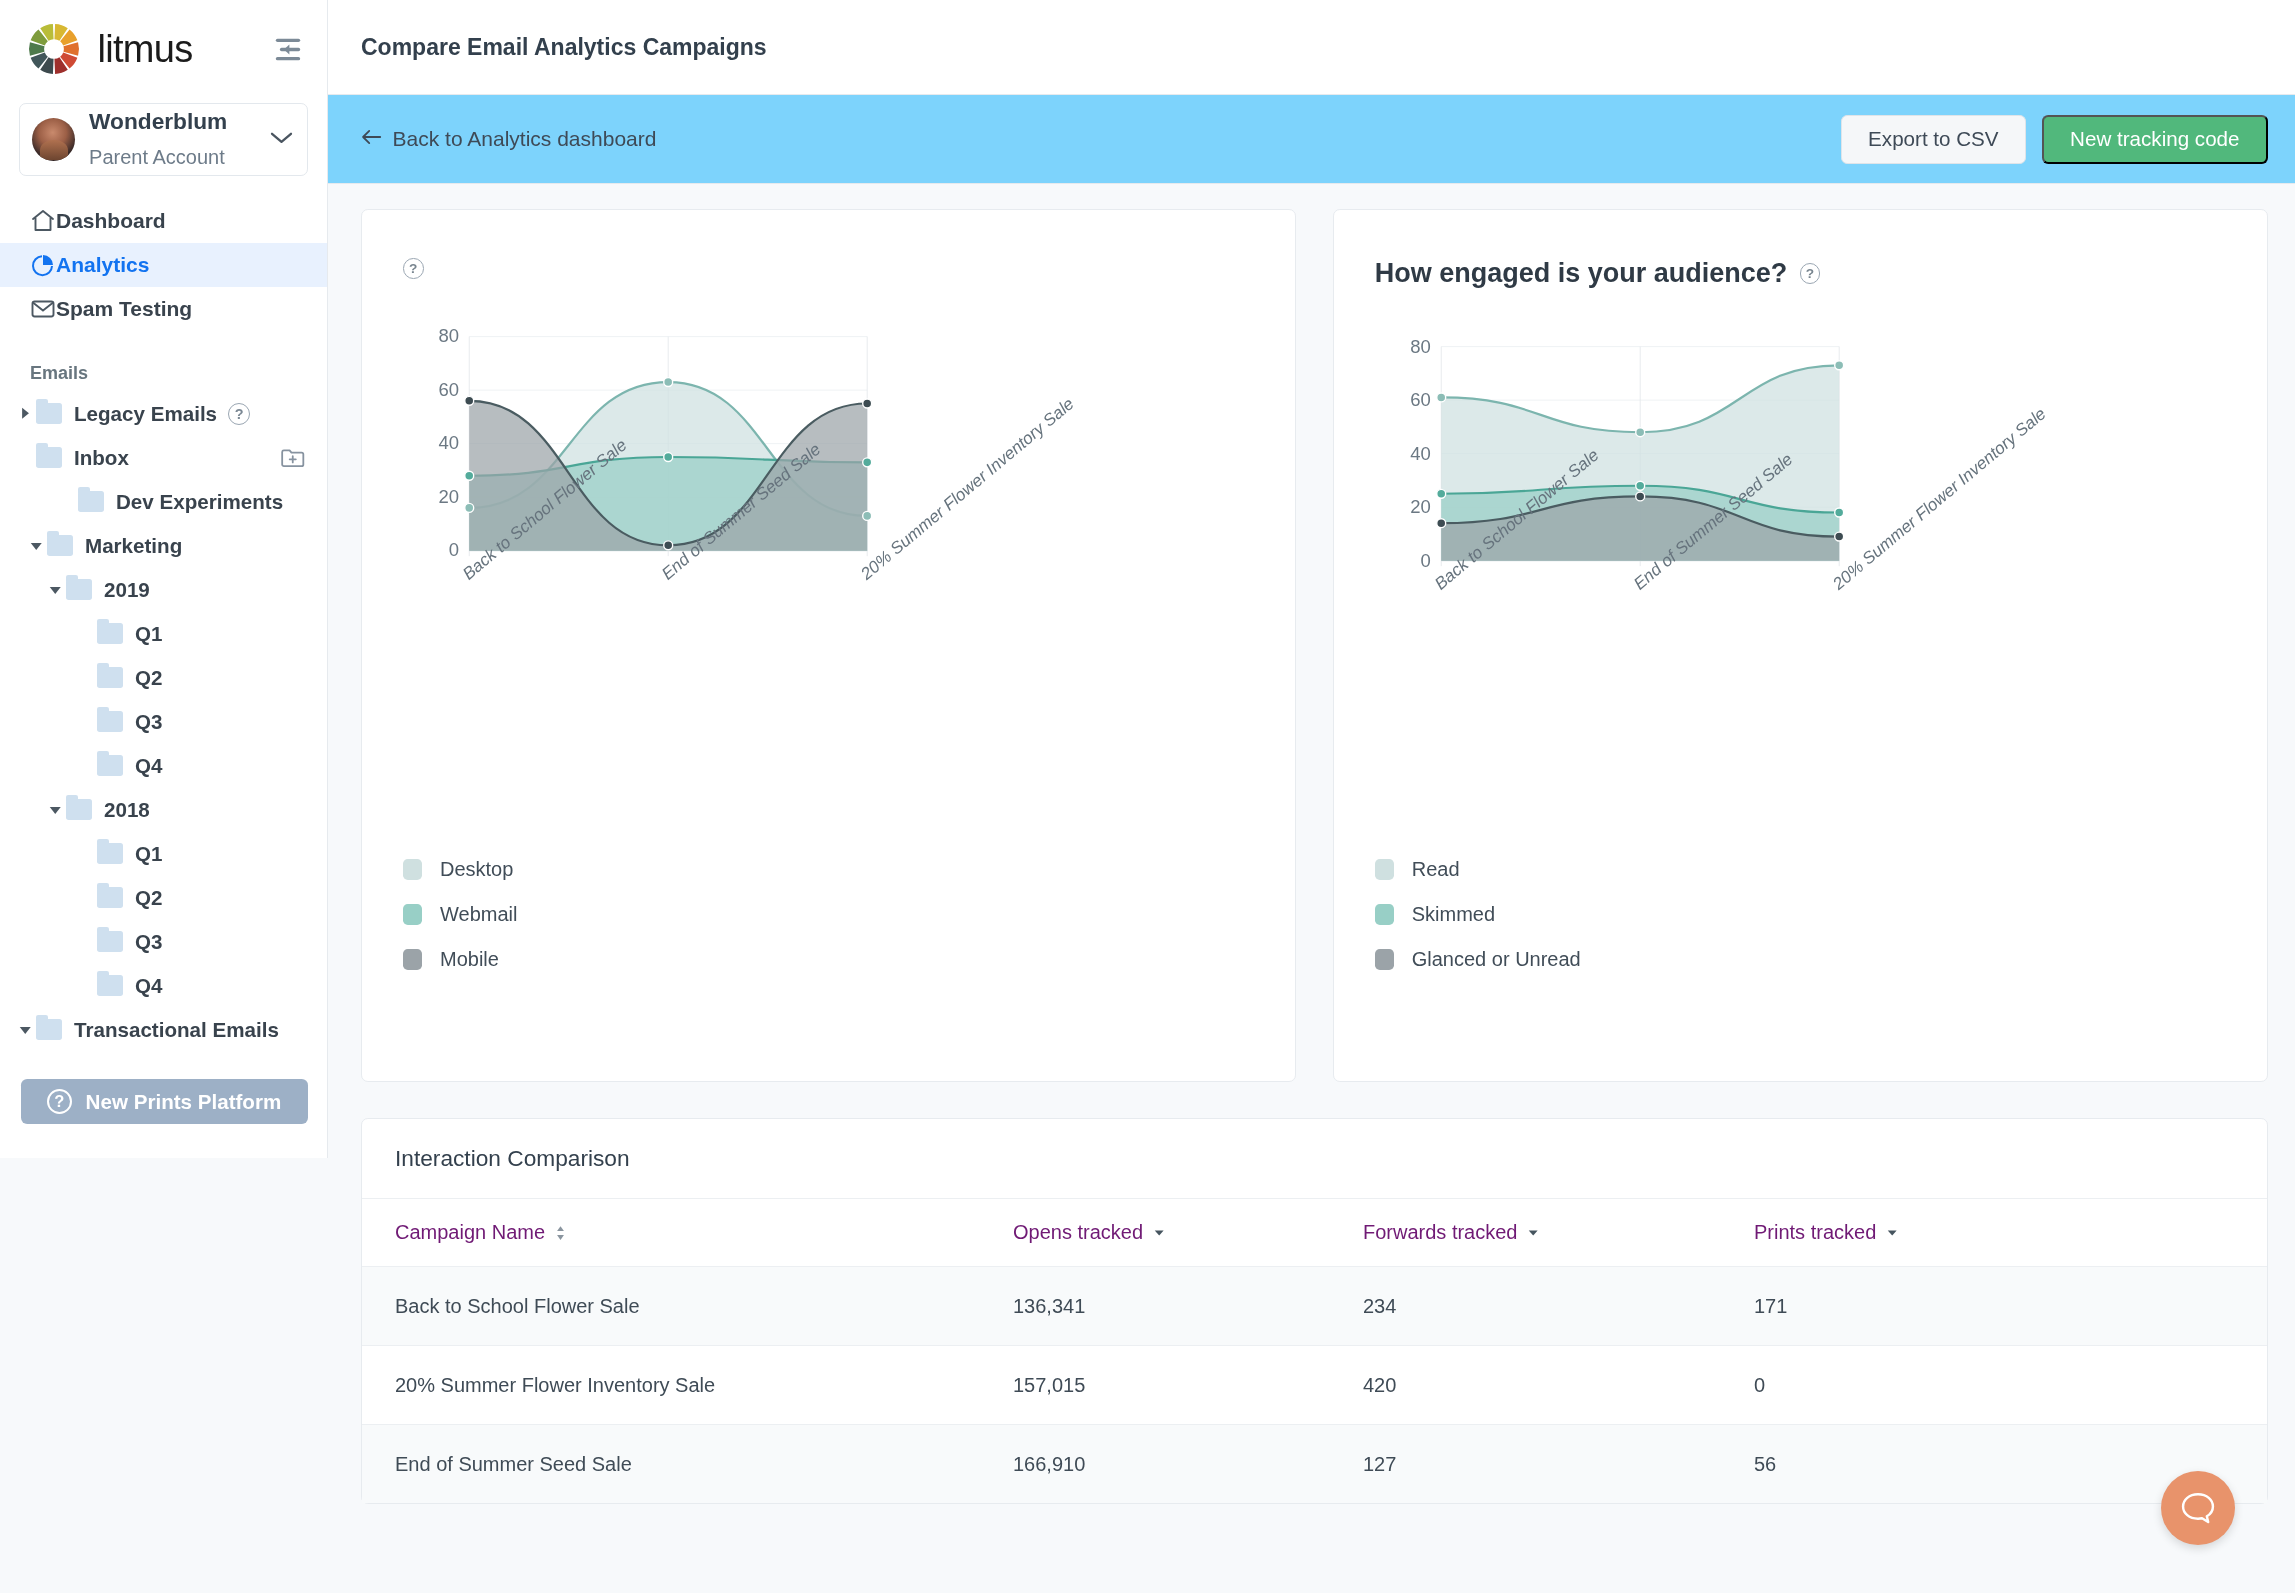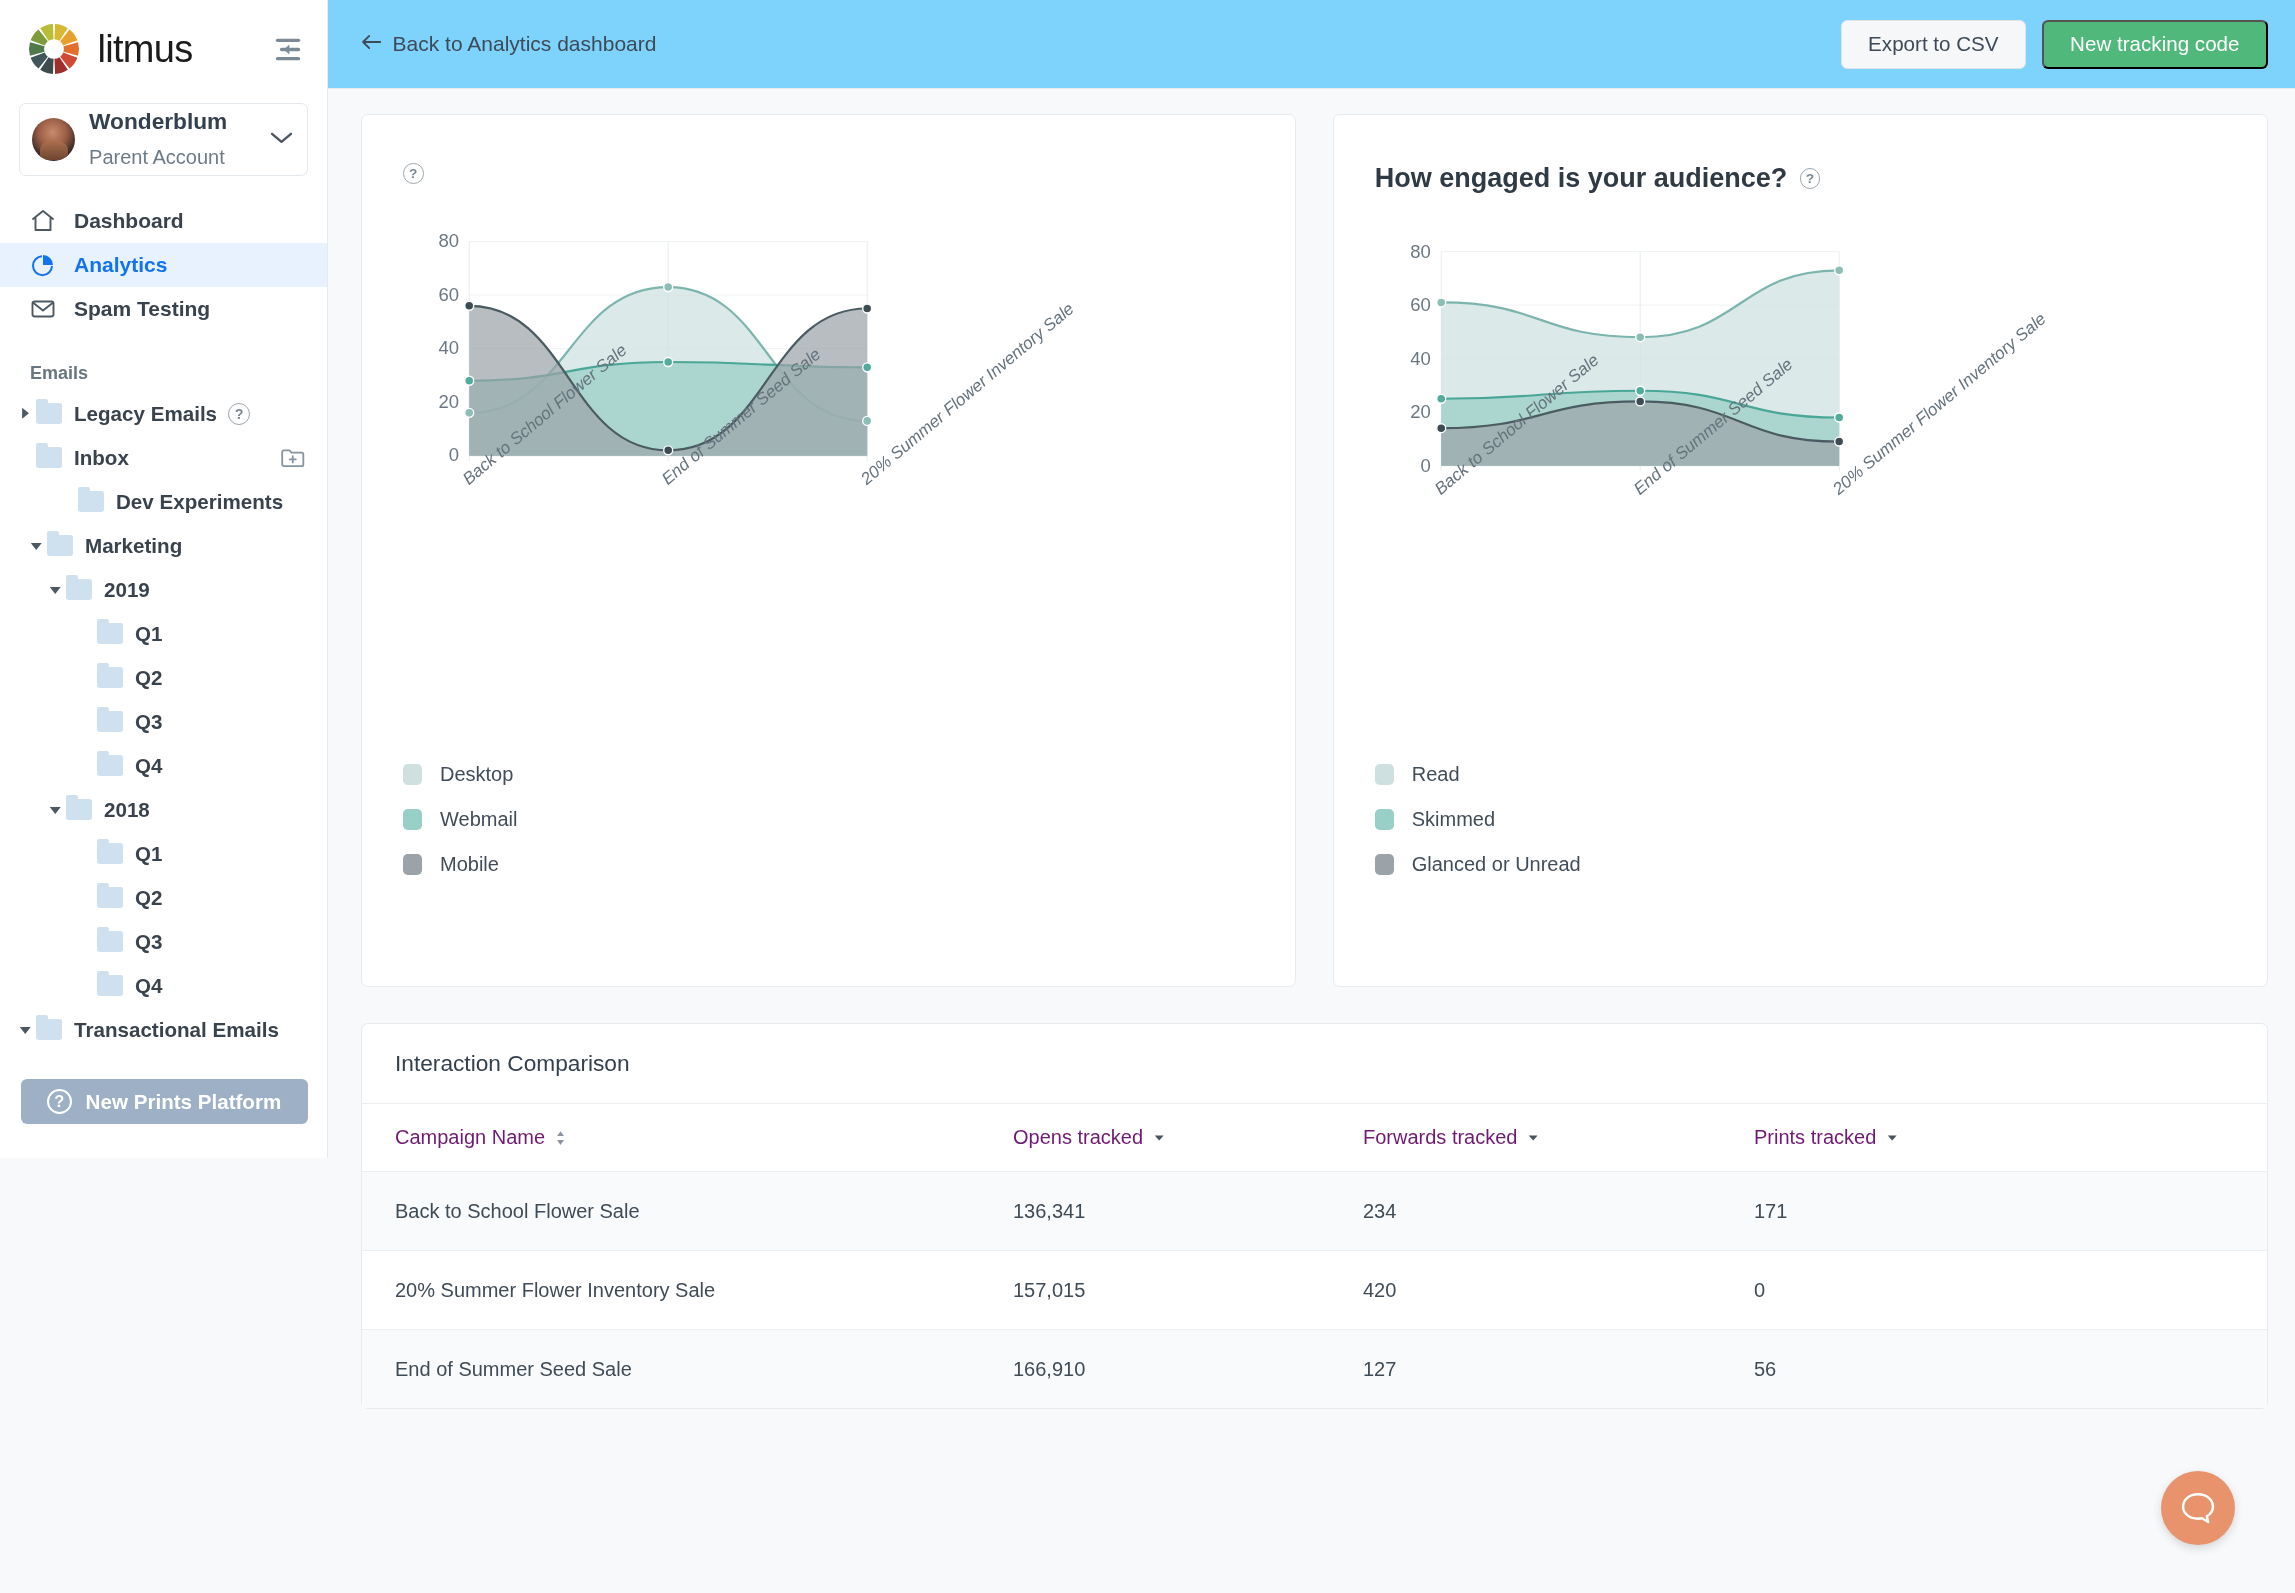--- a/index.html
+++ b/index.html
@@ -45,21 +45,21 @@
     background: linear-gradient(180deg, #b0714f 0%, #6d4530 100%);
     border-radius: 50% 50% 0 0;
   }
   .acct-text { flex: 1; line-height: 1.18; }
   .acct-name { font-size: 22.7px; font-weight: 700; color: #33404d; }
   .acct-sub { font-size: 20px; color: #6d7b89; margin-top: 11px; }
 
   .nav-list { margin-top: 23px; }
   .nav-item {
     height: 44px; display: flex; align-items: center;
-    padding-left: 30px; gap: 18px; cursor: pointer;
+    padding-left: 30px; cursor: pointer;
     font-size: 21px; color: #39434d; font-weight: 600;
   }
   .nav-item.active { background: #e8f1fe; color: #1273f0; }
   .nav-item .ico { width: 26px; height: 26px; display:flex; align-items:center; justify-content:center; }
 
   .section-label {
     margin: 32px 0 8.2px 30px;
     font-size: 18px; font-weight: 700; color: #68767f;
   }
 
@@ -378,20 +378,23 @@
       </div>
 
     <div class="platform-btn">
       <span class="qmark">?</span>
       <span>New Prints Platform</span>
     </div>
   </aside>
 
   <div class="main">
 
+    <div class="topbar">
+      <h1 class="page-title">Compare Email Analytics Campaigns</h1>
+    </div>
 
     <div class="actionbar">
       <span class="back-link">
         <span>
           <svg width="20.6" height="18" viewBox="0 0 30 26">
               <path d="M12 4 L3 13 L12 22 M3 13 L28 13" stroke="#3e4a57" stroke-width="2.6" fill="none" stroke-linecap="round" stroke-linejoin="round"></path>
             </svg>
         </span>
         <span>Back to Analytics dashboard</span>
       </span>

